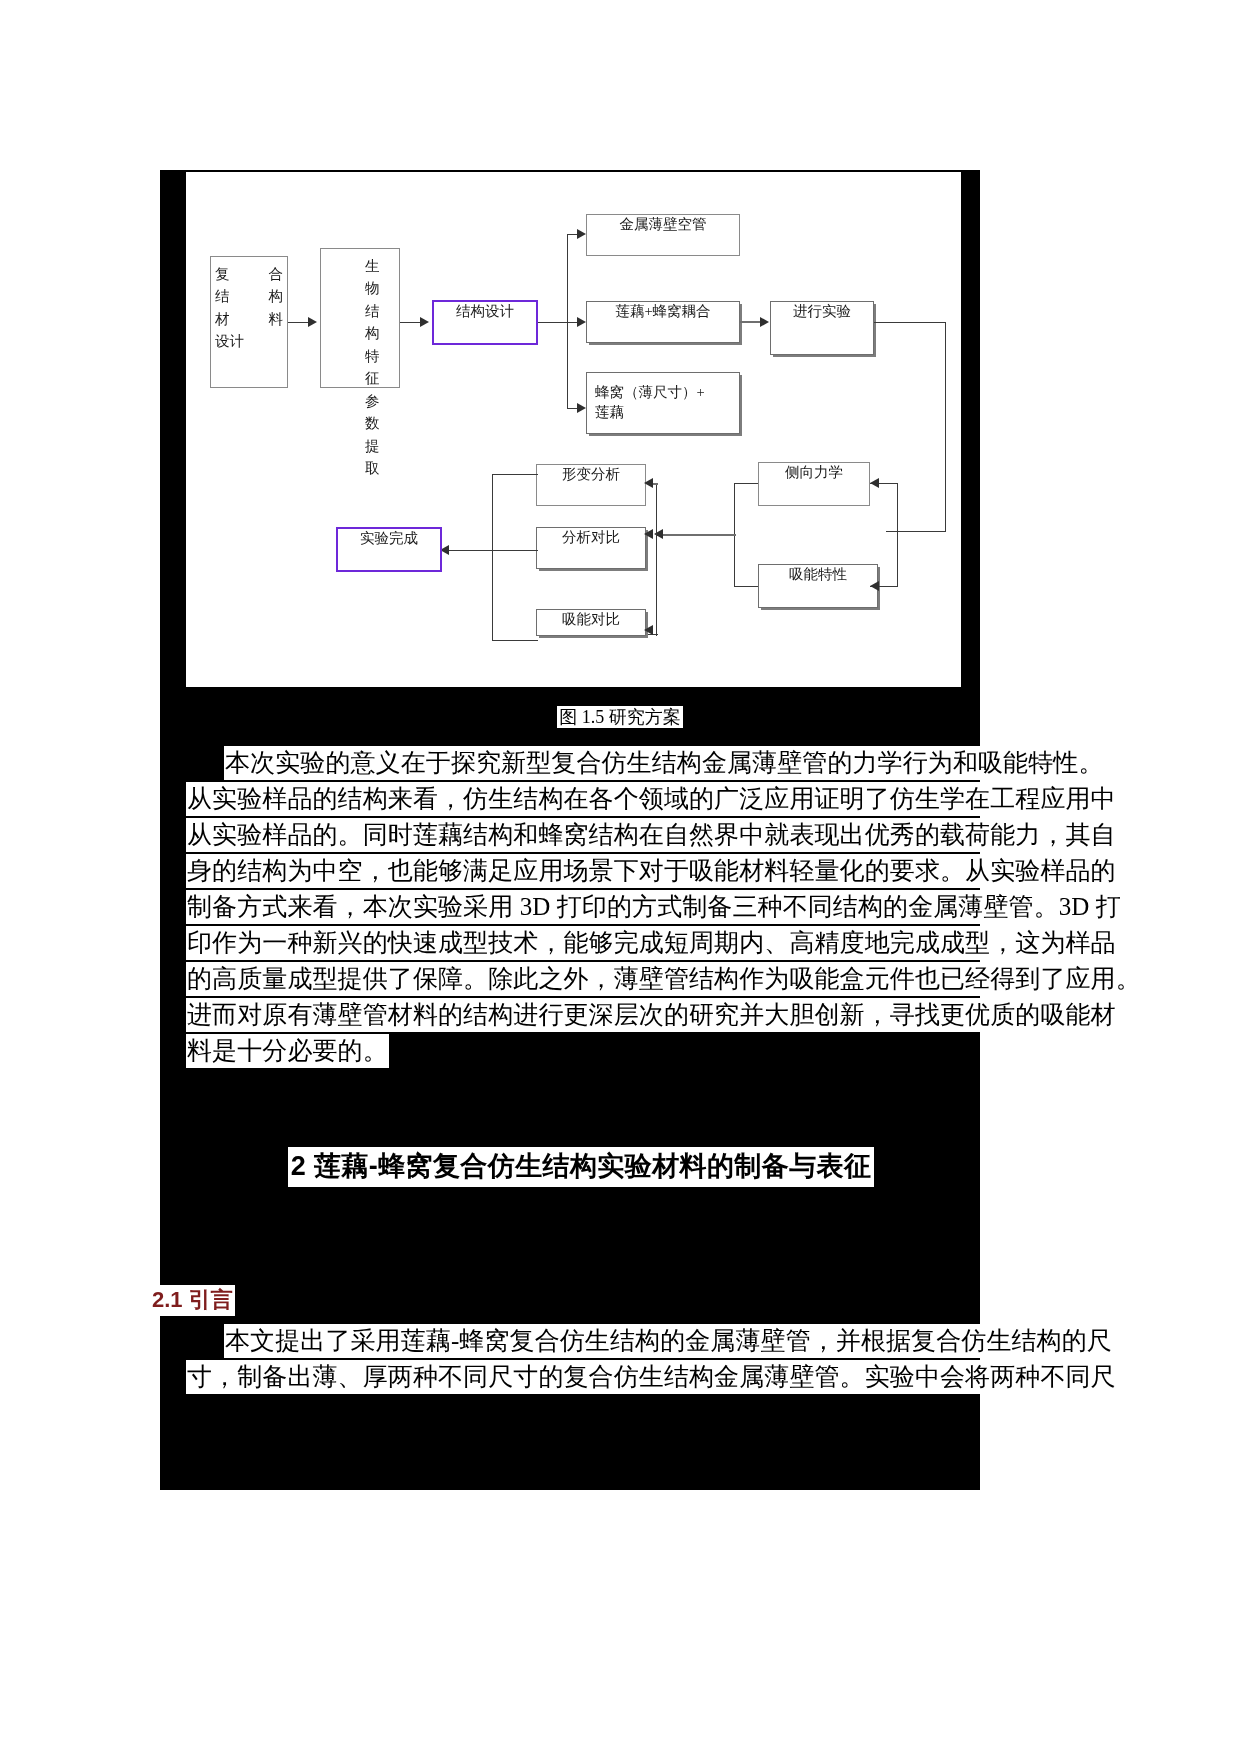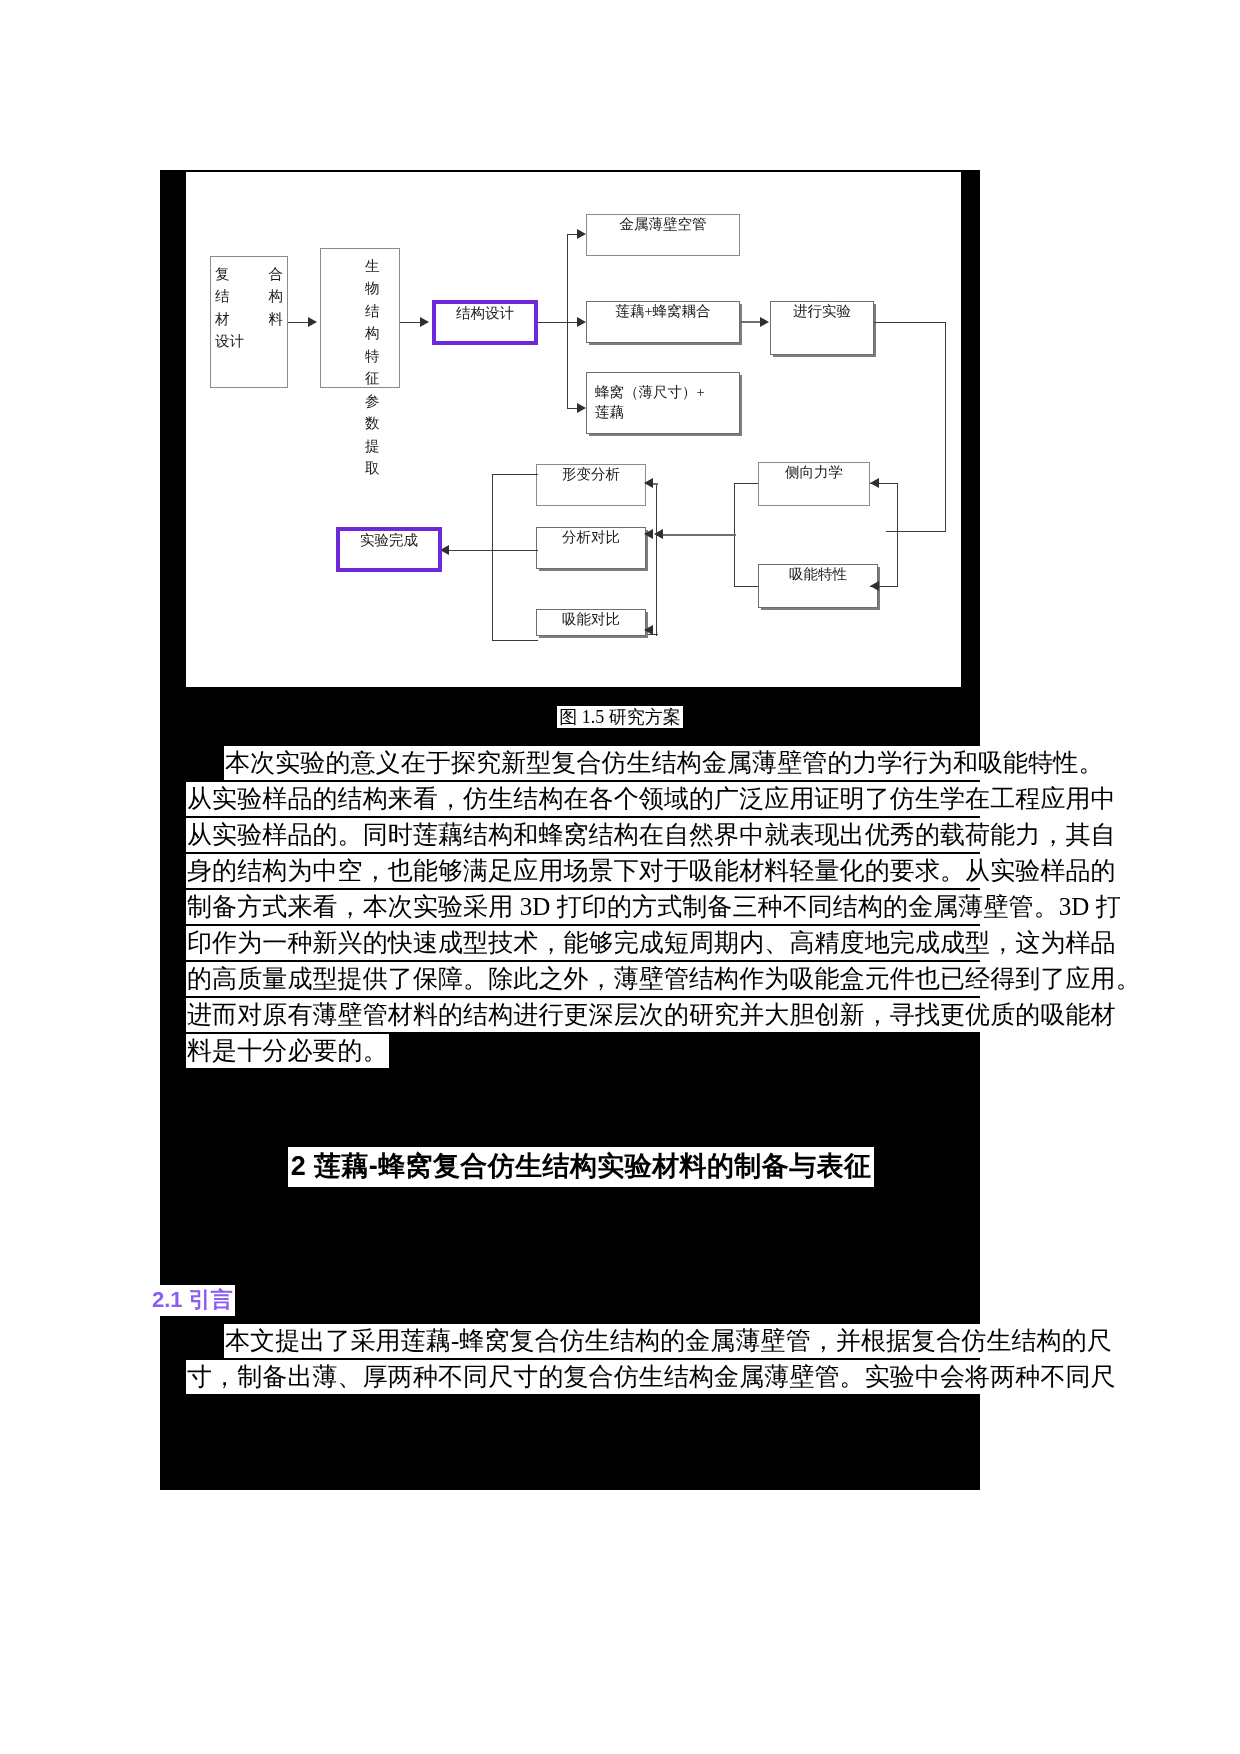--- a/index.html
+++ b/index.html
@@ -46,21 +46,21 @@
     justify-content: center;
     text-align: center;
     line-height: 1.35;
     font-size: 14.5px;
   }
   .fbox.shadow {
     box-shadow: 2.5px 2.5px 0 -0.5px #7d7d7d;
     border-color: #6e6e6e;
   }
   .fbox.darkborder {
-    border: 4px solid #6d28d9;
+    border: 2px solid #6d28d9;
   }
   .fbox.tall {
     writing-mode: horizontal-tb;
     padding: 6px 4px;
     align-items: flex-start;
   }
   .vstack {
     display: block;
     text-align: justify;
     text-align-last: justify;
@@ -151,21 +151,21 @@
     letter-spacing: 0.4px;
   }
 
   #section-heading {
     position: absolute;
     left: 150px;
     top: 1285px;
   }
   #section-heading span {
     background: #ffffff;
-    color: #8b5cf6;
+    color: #7f1d1d;
     font-size: 22px;
     font-weight: bold;
     font-family: "Liberation Sans", "DejaVu Sans", sans-serif;
     padding: 2px 2px 4px 2px;
   }
 
   .textblock.lower { top: 1330px; }
 </style>
 </head>
 <body>

